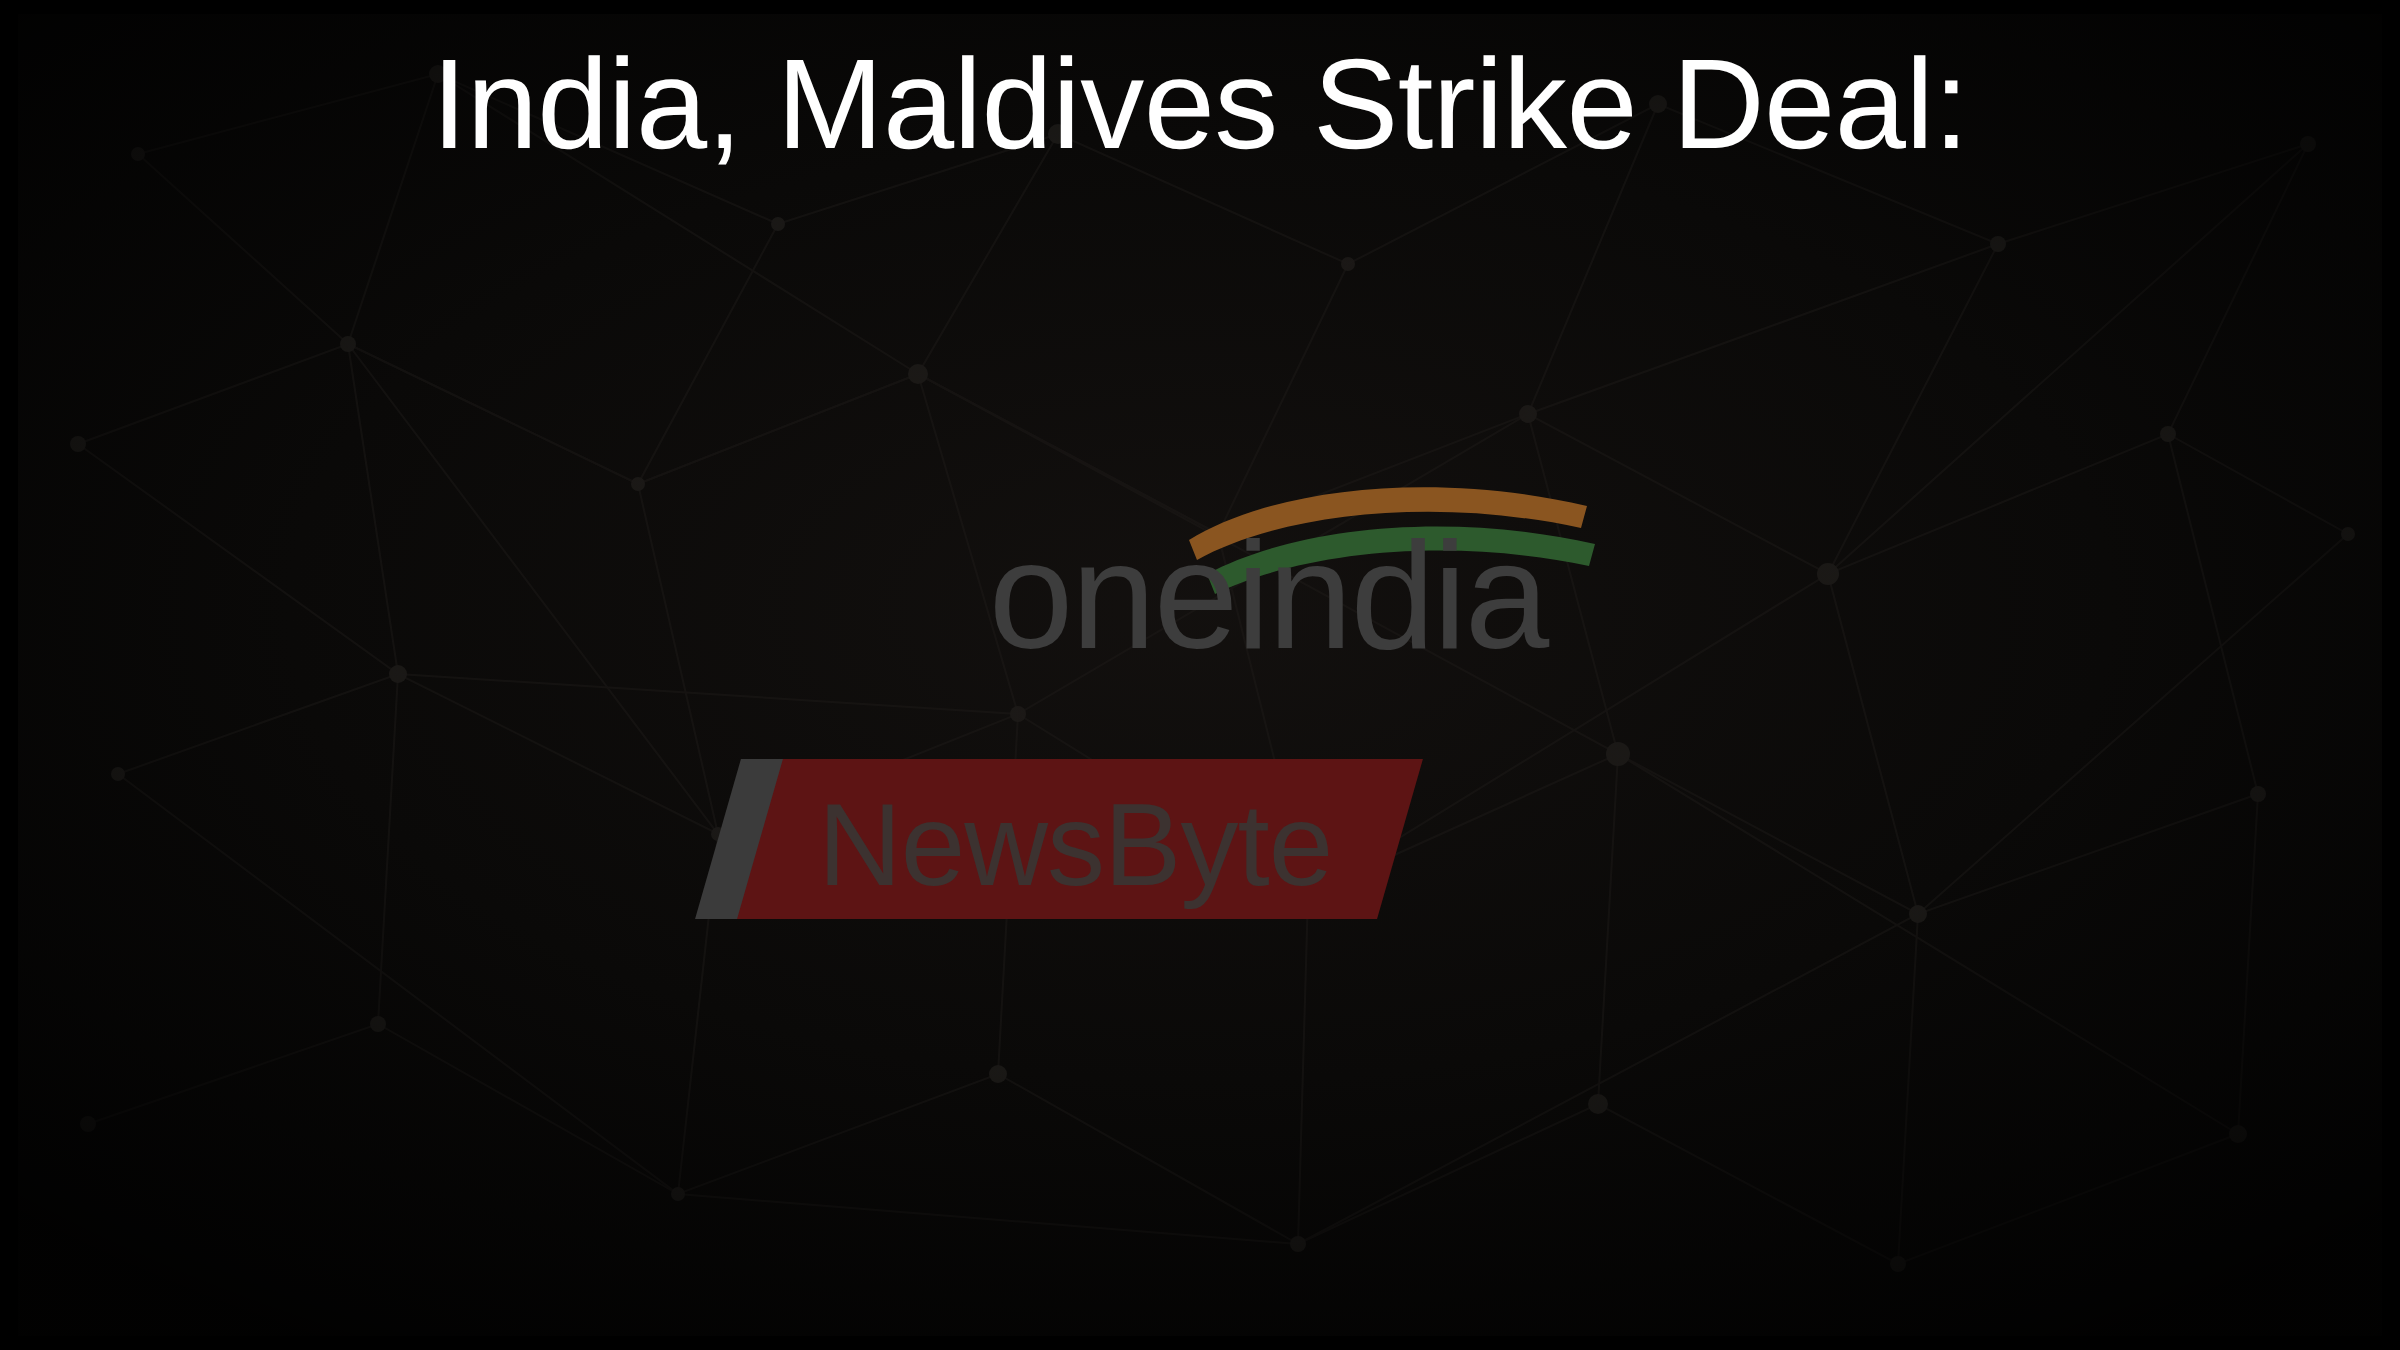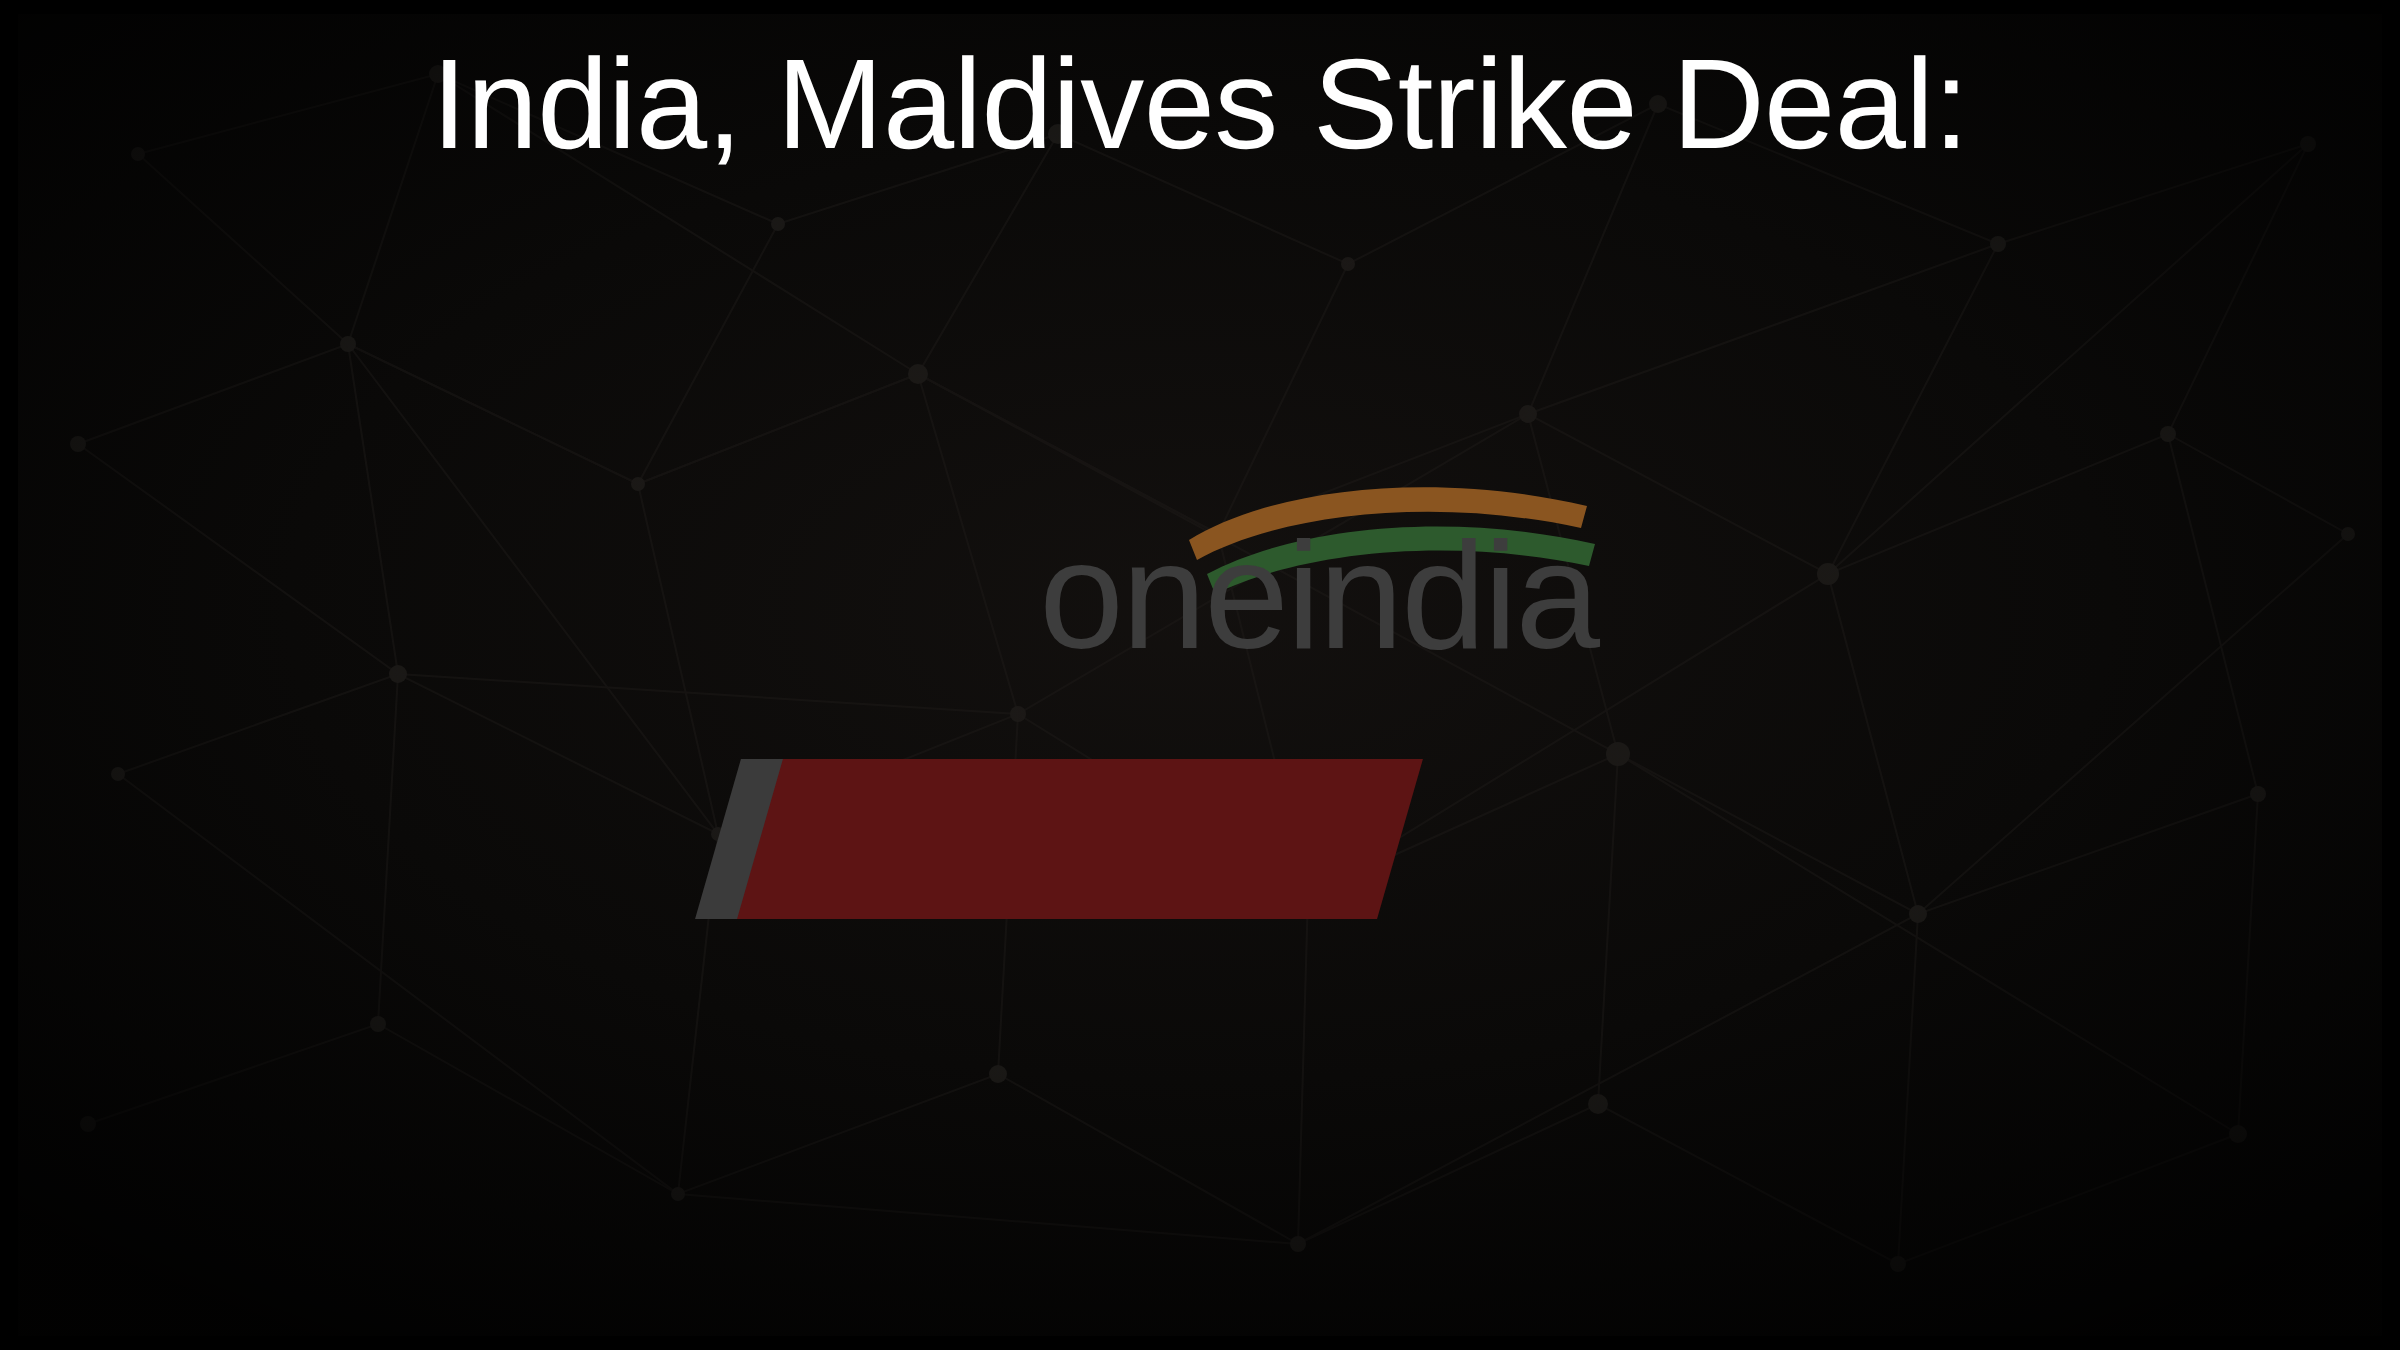--- a/index.html
+++ b/index.html
@@ -73,21 +73,21 @@
     width: 420px;
     height: 150px;
   }
 
   
   #oneindia-wordmark {
     position: absolute;
     left: 920px;
     top: 505px;
     width: 660px;
-    text-align: right;
+    text-align: center;
     font-size: 152px;
     line-height: 1;
     font-weight: 400;
     letter-spacing: -2px;
     color: #3d3d3d;
     white-space: nowrap;
   }
 
   
   #banner-slash {
@@ -224,20 +224,21 @@
       <svg id="tricolor-swoosh" viewBox="0 0 420 150">
         <path d="M6 96 C 90 44, 250 26, 404 62 L 398 84 C 250 52, 96 70, 14 116 Z" fill="#8a5520"></path>
         <path d="M24 130 C 110 84, 262 66, 412 100 L 406 122 C 264 92, 118 108, 32 150 Z" fill="#2d5a2d"></path>
       </svg>
 
       <div id="oneindia-wordmark">oneindia</div>
 
       <div id="banner-slash"></div>
       <div id="newsbyte-banner"></div>
 
+      <div id="newsbyte-label">NewsByte</div>
     </div>
 
     <div id="headline">
       <span class="headline-line">India, Maldives Strike Deal:</span>
     </div>
 
   </div>
 </div>
 
 </body></html>

